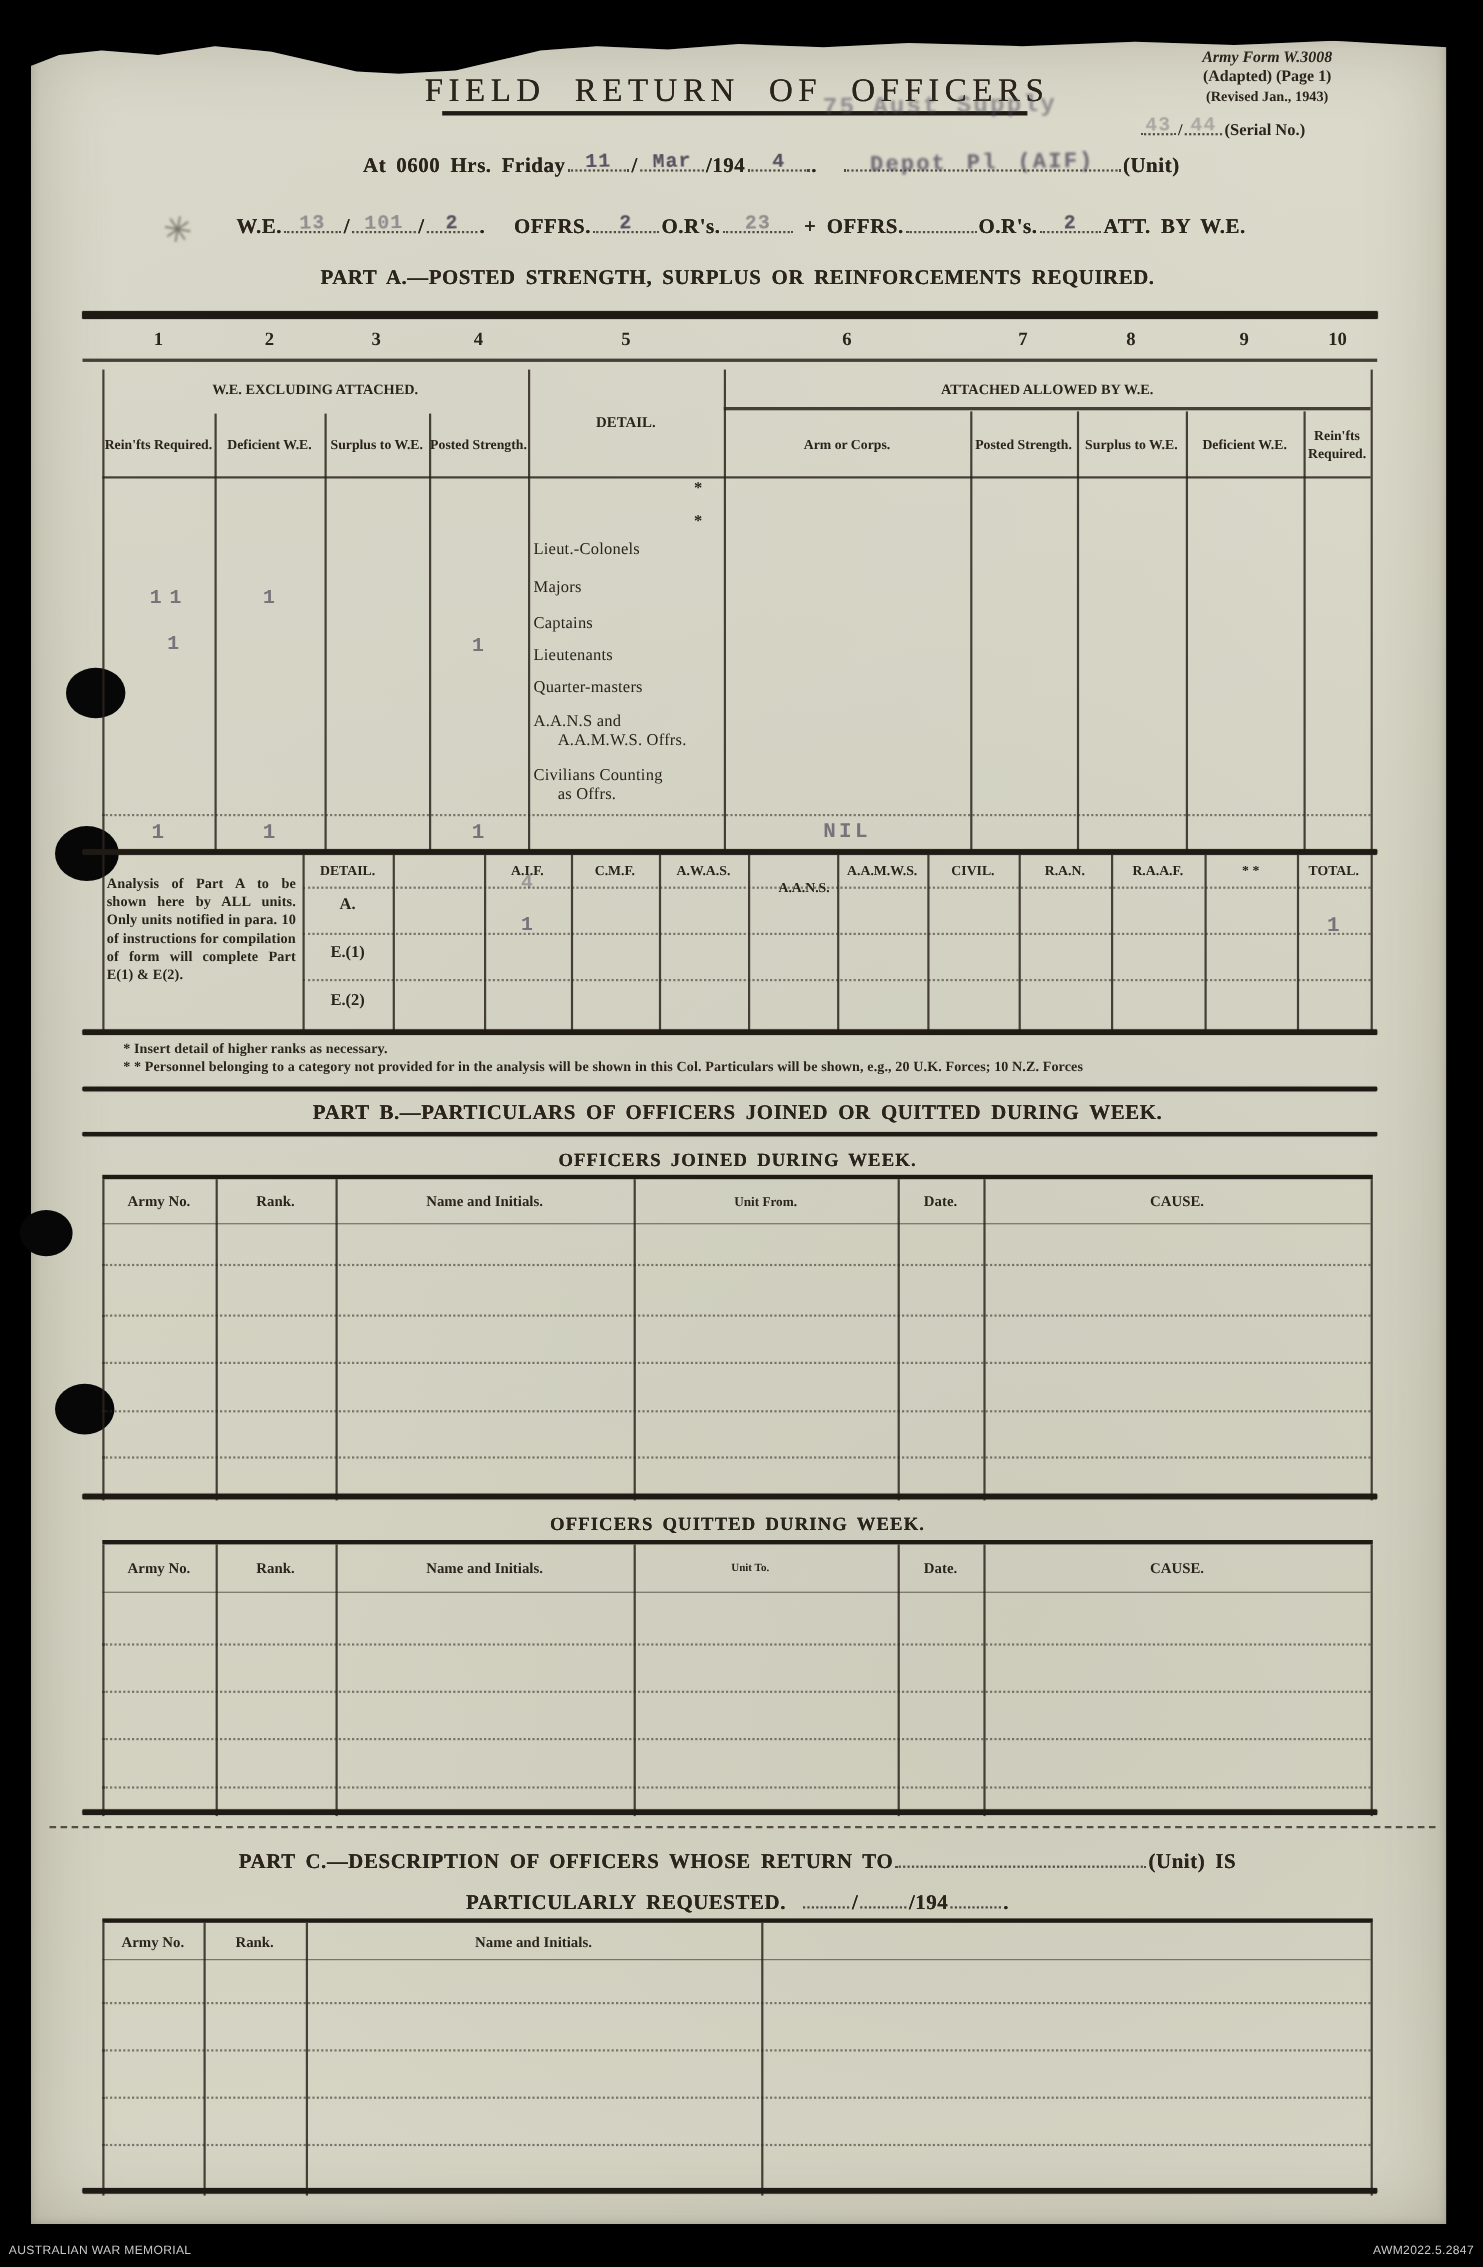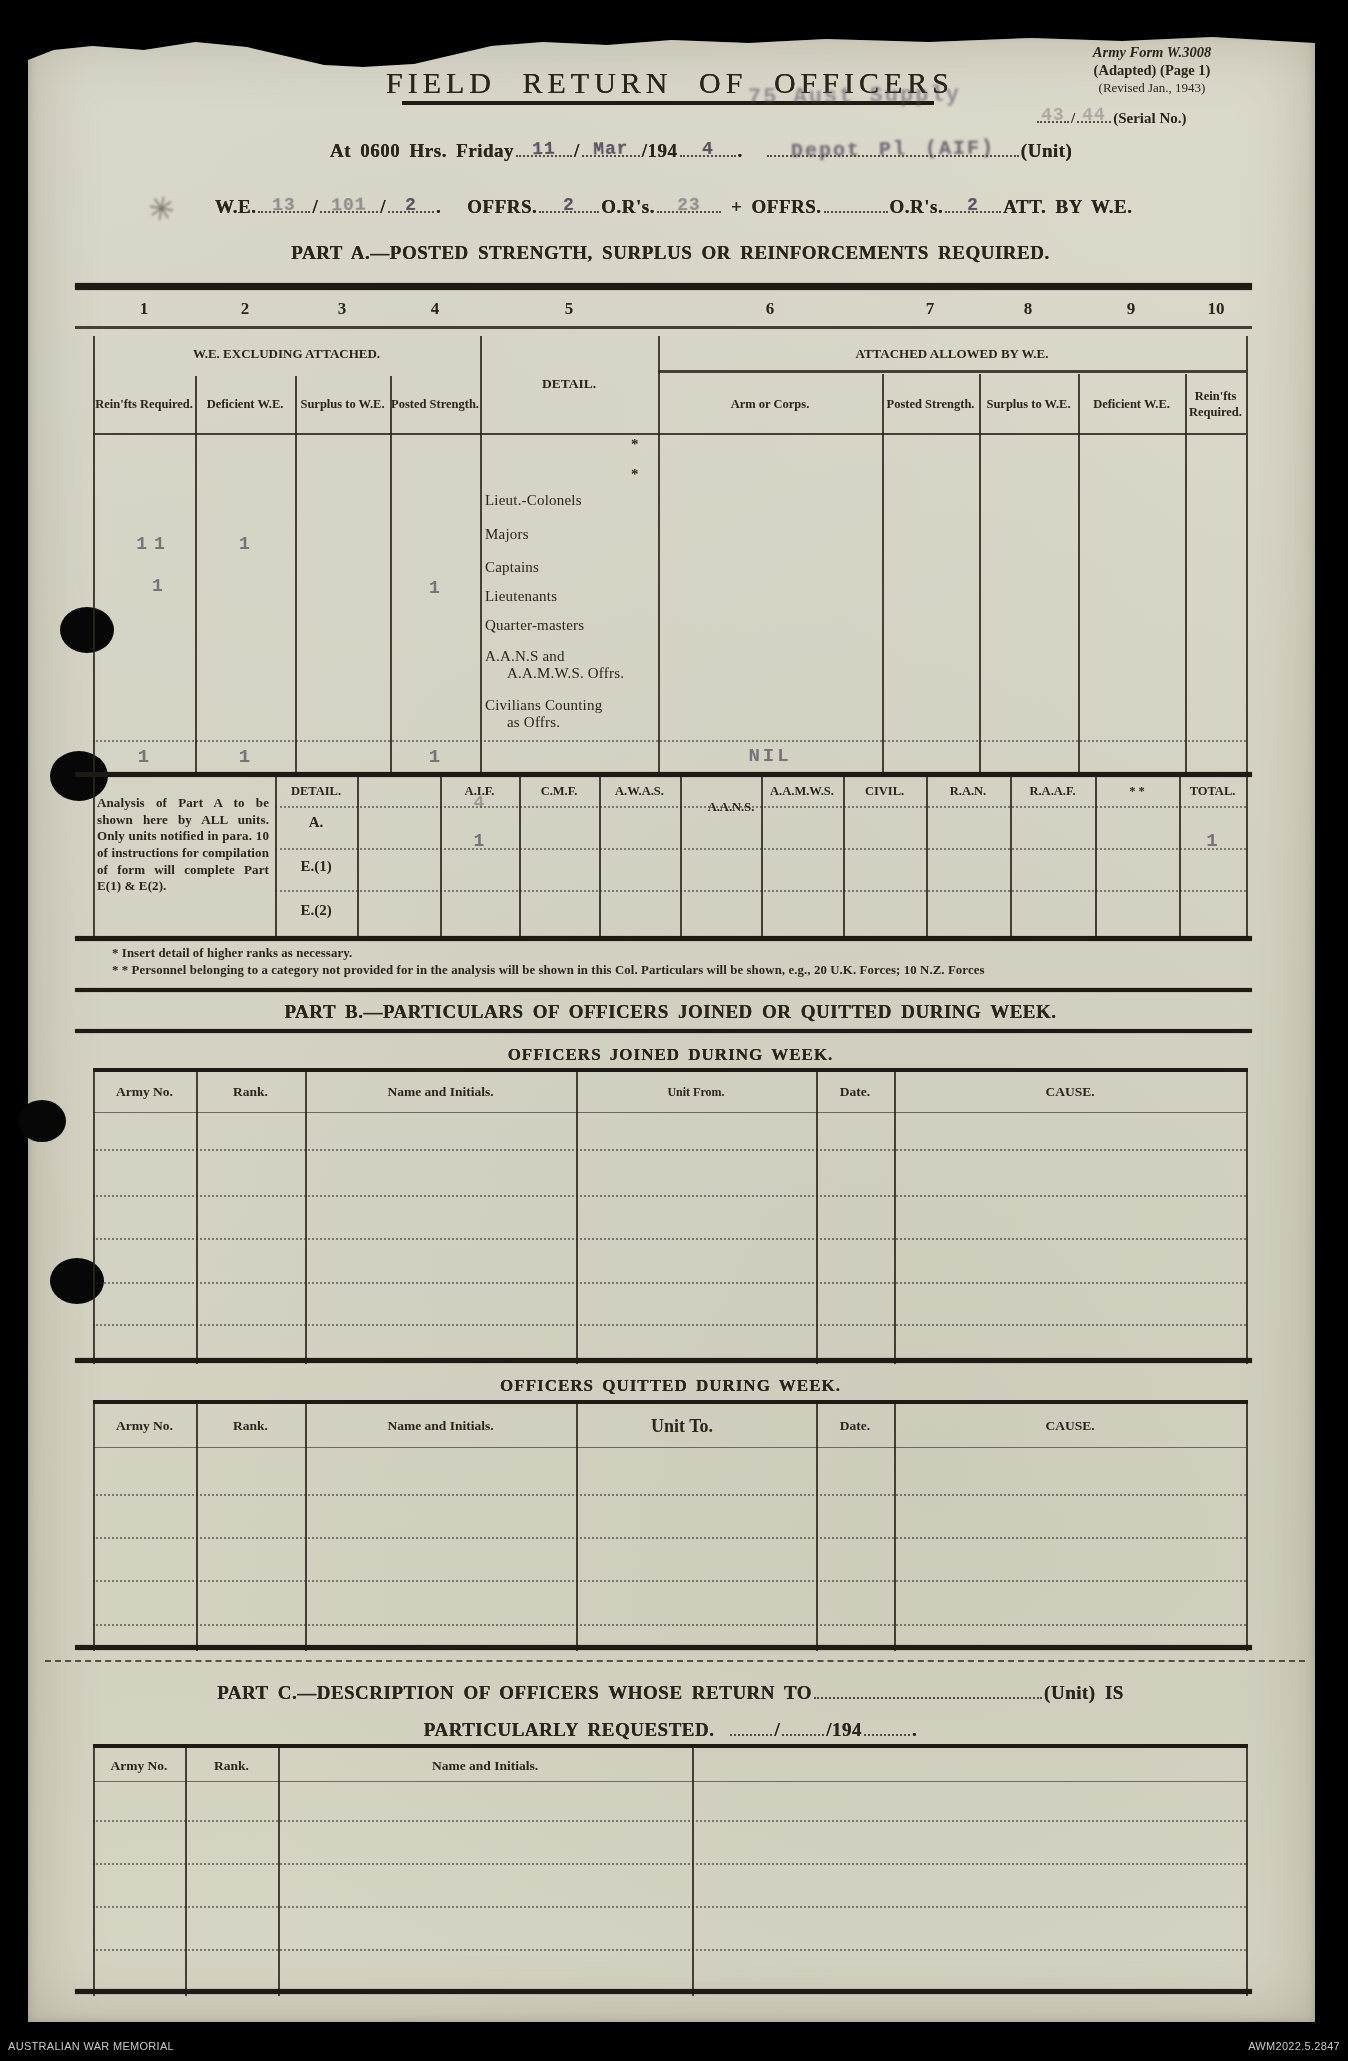--- a/index.html
+++ b/index.html
@@ -49,21 +49,21 @@
 
 <div class="abs paper"></div>
 
 <div class="abs hole" style="left:60px;top:607px;width:54px;height:46px"></div>
 <div class="abs hole" style="left:50px;top:751px;width:58px;height:50px"></div>
 <div class="abs hole" style="left:18px;top:1100px;width:48px;height:42px"></div>
 <div class="abs hole" style="left:50px;top:1258px;width:54px;height:46px"></div>
 
 <div class="abs meta ctr" style="left:1050px;top:44px;width:204px;font-style:italic">Army Form W.3008</div>
 <div class="abs meta ctr" style="left:1050px;top:62px;width:204px">(Adapted)  (Page 1)</div>
-<div class="abs ctr" style="left:1050px;top:80px;width:204px;font-size:13px;font-weight:normal">(Revised Jan., 1943)</div>
+<div class="abs ctr" style="left:1050px;top:80px;width:204px;font-size:13px;font-weight:bold">(Revised Jan., 1943)</div>
 
 <div class="abs row" style="left:1035px;top:110px;font-size:15px;font-weight:bold">
   <span class="leader" style="width:32px">
       <span class="stamp" style="opacity:.5">43</span>
     </span>
   <span>/</span>
   <span class="leader" style="width:34px">
       <span class="stamp" style="opacity:.5">44</span>
     </span>
   <span>(Serial No.)</span>
@@ -275,21 +275,21 @@
   <div class="vl" style="left:0;top:0;height:247px"></div>
   <div class="vl" style="left:103px;top:0;height:247px"></div>
   <div class="vl" style="left:212px;top:0;height:247px"></div>
   <div class="vl" style="left:483px;top:0;height:247px"></div>
   <div class="vl" style="left:723px;top:0;height:247px"></div>
   <div class="vl" style="left:801px;top:0;height:247px"></div>
   <div class="vl" style="left:1153px;top:0;height:247px"></div>
   <div class="colhead" style="left:0;top:8px;width:103px;height:28px;font-size:13.5px">Army No.</div>
   <div class="colhead" style="left:103px;top:8px;width:109px;height:28px;font-size:13.5px">Rank.</div>
   <div class="colhead" style="left:212px;top:8px;width:271px;height:28px;font-size:13.5px">Name and Initials.</div>
-  <div class="colhead" style="left:483px;top:8px;width:212px;height:28px;font-size:18px">Unit To.</div>
+  <div class="colhead" style="left:483px;top:8px;width:212px;height:28px;font-size:10px">Unit To.</div>
   <div class="colhead" style="left:723px;top:8px;width:78px;height:28px;font-size:13.5px">Date.</div>
   <div class="colhead" style="left:801px;top:8px;width:352px;height:28px;font-size:13.5px">CAUSE.</div>
   <div class="hl" style="left:0;top:43px;width:1153px;height:1.2px;opacity:.7"></div>
   <div class="dl" style="left:0;top:90px;width:1153px"></div>
   <div class="dl" style="left:0;top:133px;width:1153px"></div>
   <div class="dl" style="left:0;top:176px;width:1153px"></div>
   <div class="dl" style="left:0;top:220px;width:1153px"></div>
 </div>
 <div class="thick" style="left:75px;top:1645px;width:1177px"></div>
 

